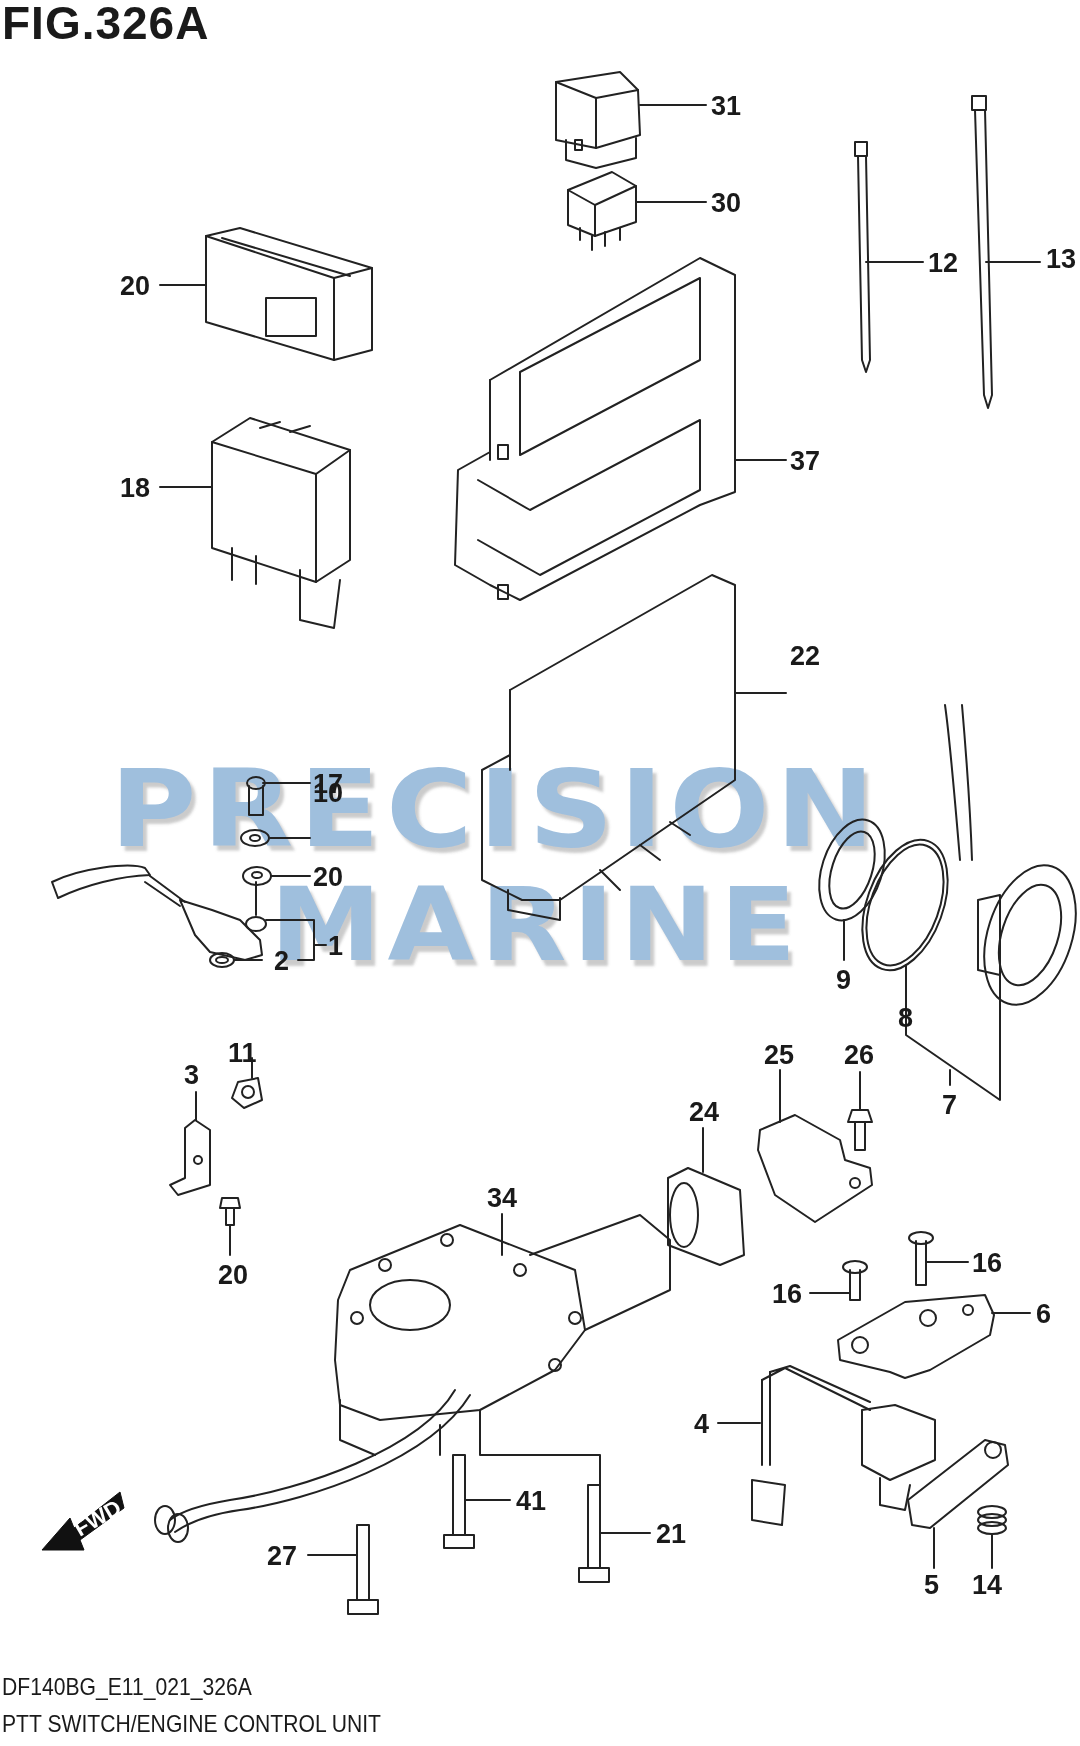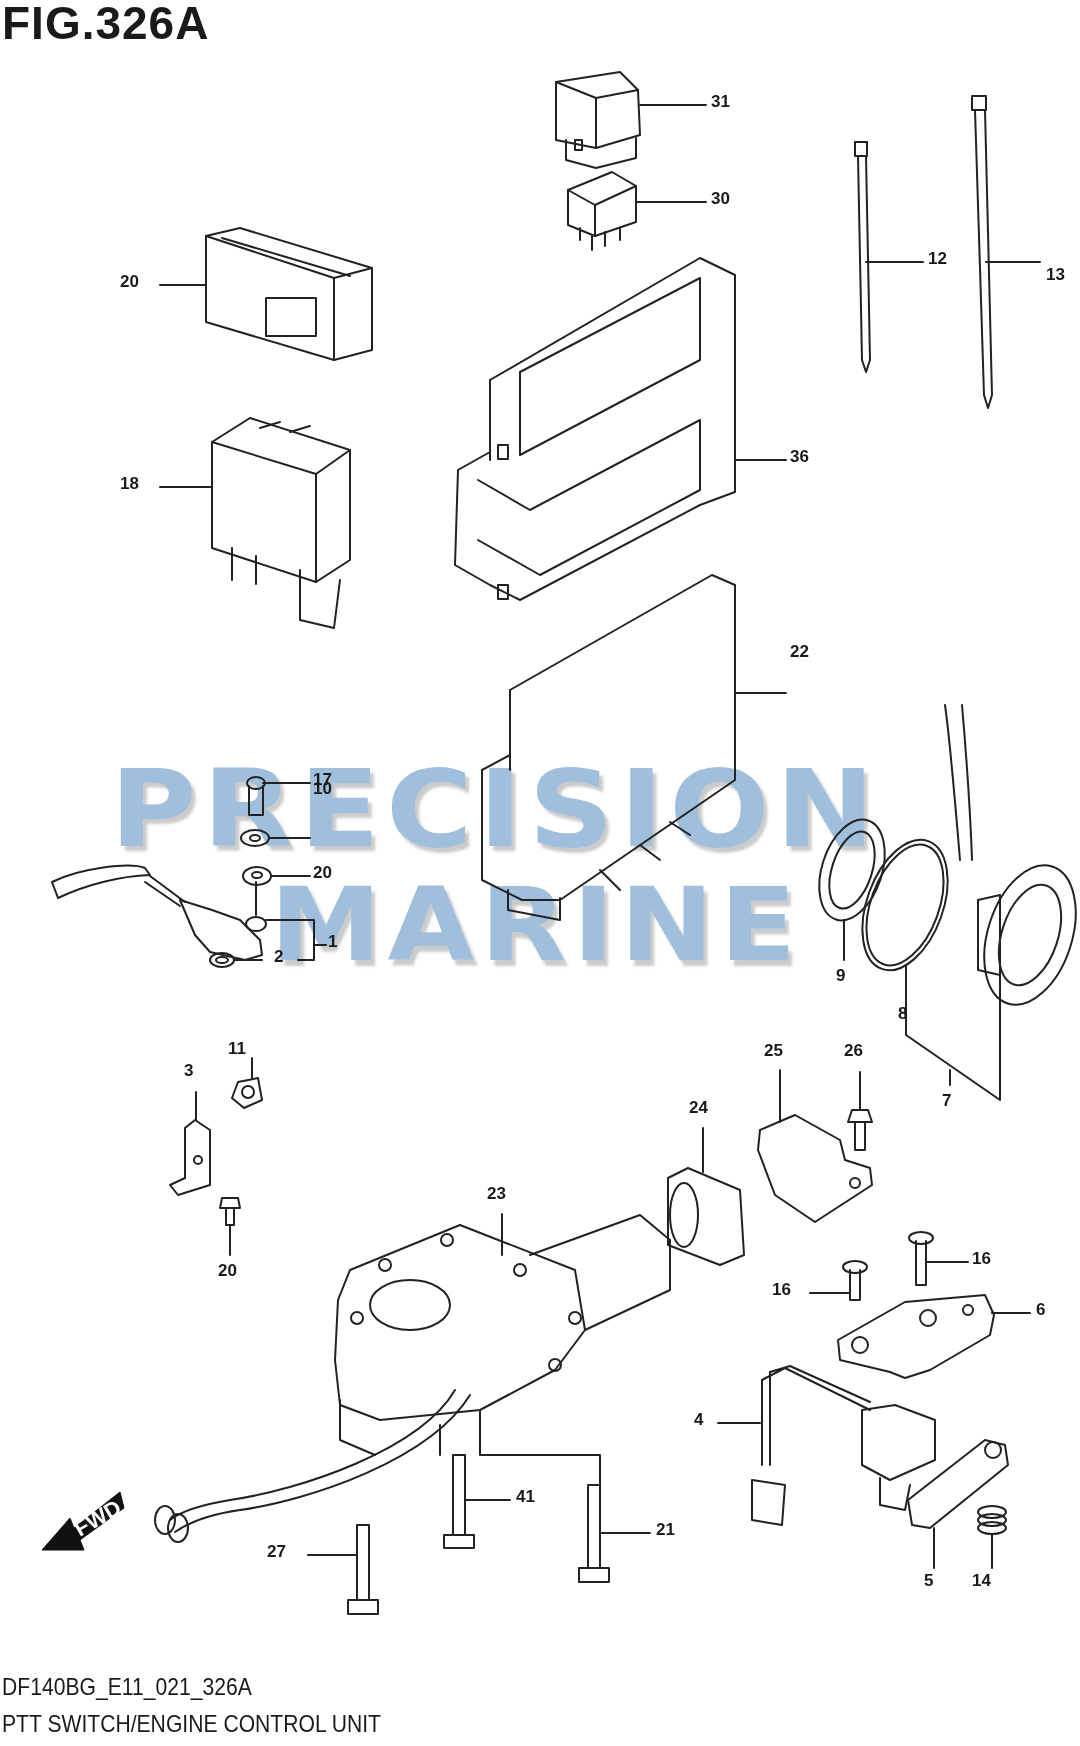--- a/index.html
+++ b/index.html
@@ -1,20 +1,20 @@
 <!DOCTYPE html>
 <html><head>
 <meta charset="utf-8">
 <style>
   html, body { margin:0; padding:0; background:#ffffff; }
   body { width:1080px; height:1746px; position:relative; overflow:hidden; font-family:"Liberation Sans", sans-serif; color:#1a1a1a; }
   .fig-title { position:absolute; left:2px; top:-4px; font-size:46px; font-weight:bold; letter-spacing:1px; font-family:"Liberation Sans", sans-serif; }
   .footer-code { position:absolute; left:2px; top:1673px; font-size:24px; font-family:"Liberation Sans", sans-serif; transform:scaleX(0.88); transform-origin:left top; }
   .footer-name { position:absolute; left:2px; top:1710px; font-size:24px; font-family:"Liberation Sans", sans-serif; transform:scaleX(0.88); transform-origin:left top; }
-  .callout { position:absolute; font-size:17px; font-weight:bold; font-family:"Liberation Sans", sans-serif; line-height:1; }
+  .callout { position:absolute; font-size:27px; font-weight:bold; font-family:"Liberation Sans", sans-serif; line-height:1; }
   svg.art { position:absolute; left:0; top:0; }
   .wm { position:absolute; font-family:"DejaVu Sans", sans-serif; font-weight:bold; color:#8fb4d8; opacity:0.85; letter-spacing:6px; text-shadow:4px 6px 3px rgba(120,120,120,0.45); transform:scaleY(0.9); }
   .wm1 { left:110px; top:740px; font-size:118px; }
   .wm2 { left:270px; top:860px; font-size:112px; }
   .fwd { position:absolute; left:40px; top:1478px; }
 </style>
 </head>
 <body>
 
 <div class="fig-title">FIG.326A</div>
@@ -251,40 +251,40 @@
     <path d="M308 1555 L357 1555"></path>
     <path d="M934 1528 L934 1568"></path>
     <path d="M992 1534 L992 1568"></path>
     <path d="M480 1440 L480 1455 L600 1455 L600 1485"></path>
   </g>
 </svg>
 
 <div class="callout" style="left:711px;top:93px">31</div>
 <div class="callout" style="left:711px;top:190px">30</div>
 <div class="callout" style="left:928px;top:250px">12</div>
-<div class="callout" style="left:1046px;top:266px">13</div>
+<div class="callout" style="left:1046px;top:246px">13</div>
 <div class="callout" style="left:120px;top:273px">20</div>
-<div class="callout" style="left:790px;top:448px">36</div>
+<div class="callout" style="left:790px;top:448px">37</div>
 <div class="callout" style="left:120px;top:475px">18</div>
 <div class="callout" style="left:790px;top:643px">22</div>
 <div class="callout" style="left:313px;top:771px">17</div>
 <div class="callout" style="left:313px;top:780px">10</div>
 <div class="callout" style="left:313px;top:864px">20</div>
 <div class="callout" style="left:328px;top:933px">1</div>
 <div class="callout" style="left:274px;top:948px">2</div>
 <div class="callout" style="left:836px;top:967px">9</div>
 <div class="callout" style="left:898px;top:1005px">8</div>
 <div class="callout" style="left:942px;top:1092px">7</div>
 <div class="callout" style="left:184px;top:1062px">3</div>
 <div class="callout" style="left:228px;top:1040px">11</div>
 <div class="callout" style="left:218px;top:1262px">20</div>
 <div class="callout" style="left:764px;top:1042px">25</div>
 <div class="callout" style="left:844px;top:1042px">26</div>
 <div class="callout" style="left:689px;top:1099px">24</div>
-<div class="callout" style="left:487px;top:1185px">23</div>
+<div class="callout" style="left:487px;top:1185px">34</div>
 <div class="callout" style="left:772px;top:1281px">16</div>
 <div class="callout" style="left:972px;top:1250px">16</div>
 <div class="callout" style="left:1036px;top:1301px">6</div>
 <div class="callout" style="left:694px;top:1411px">4</div>
 <div class="callout" style="left:516px;top:1488px">41</div>
 <div class="callout" style="left:656px;top:1521px">21</div>
 <div class="callout" style="left:267px;top:1543px">27</div>
 <div class="callout" style="left:924px;top:1572px">5</div>
 <div class="callout" style="left:972px;top:1572px">14</div>
 

